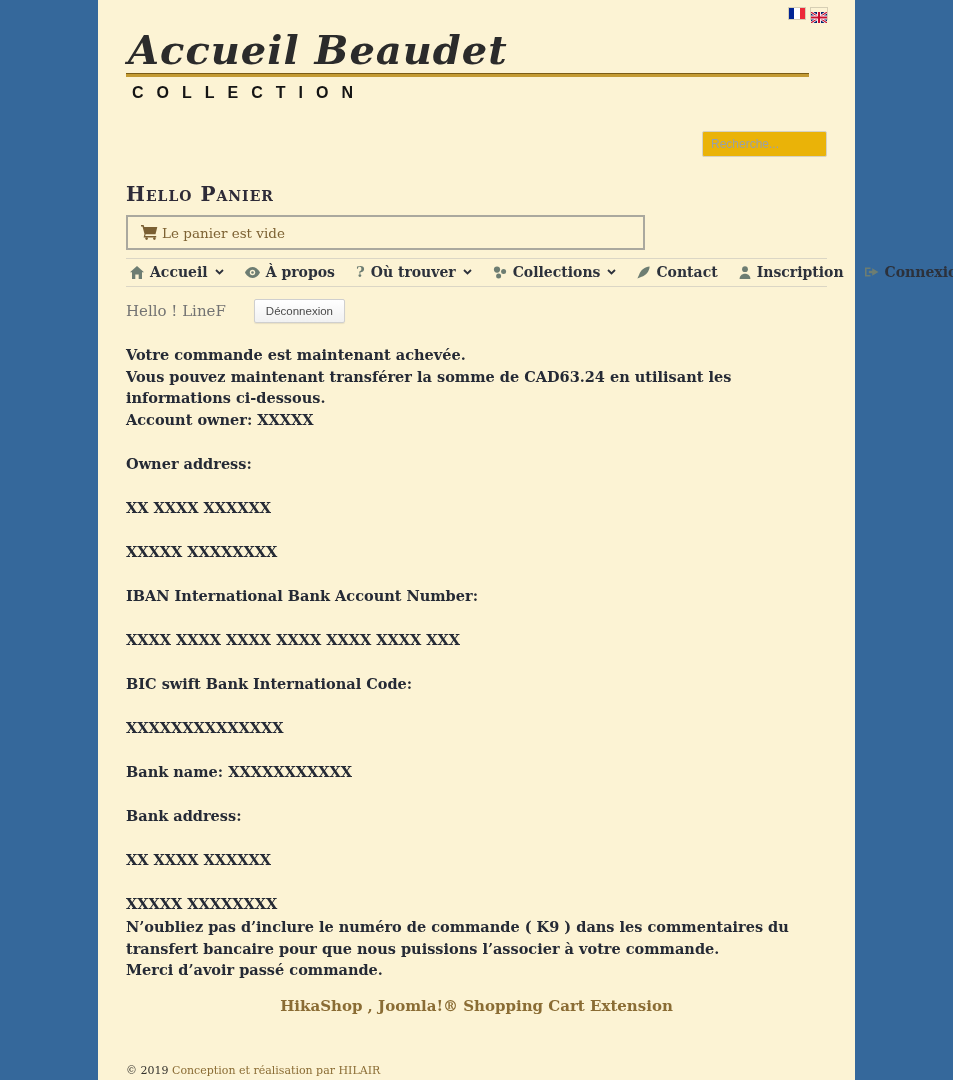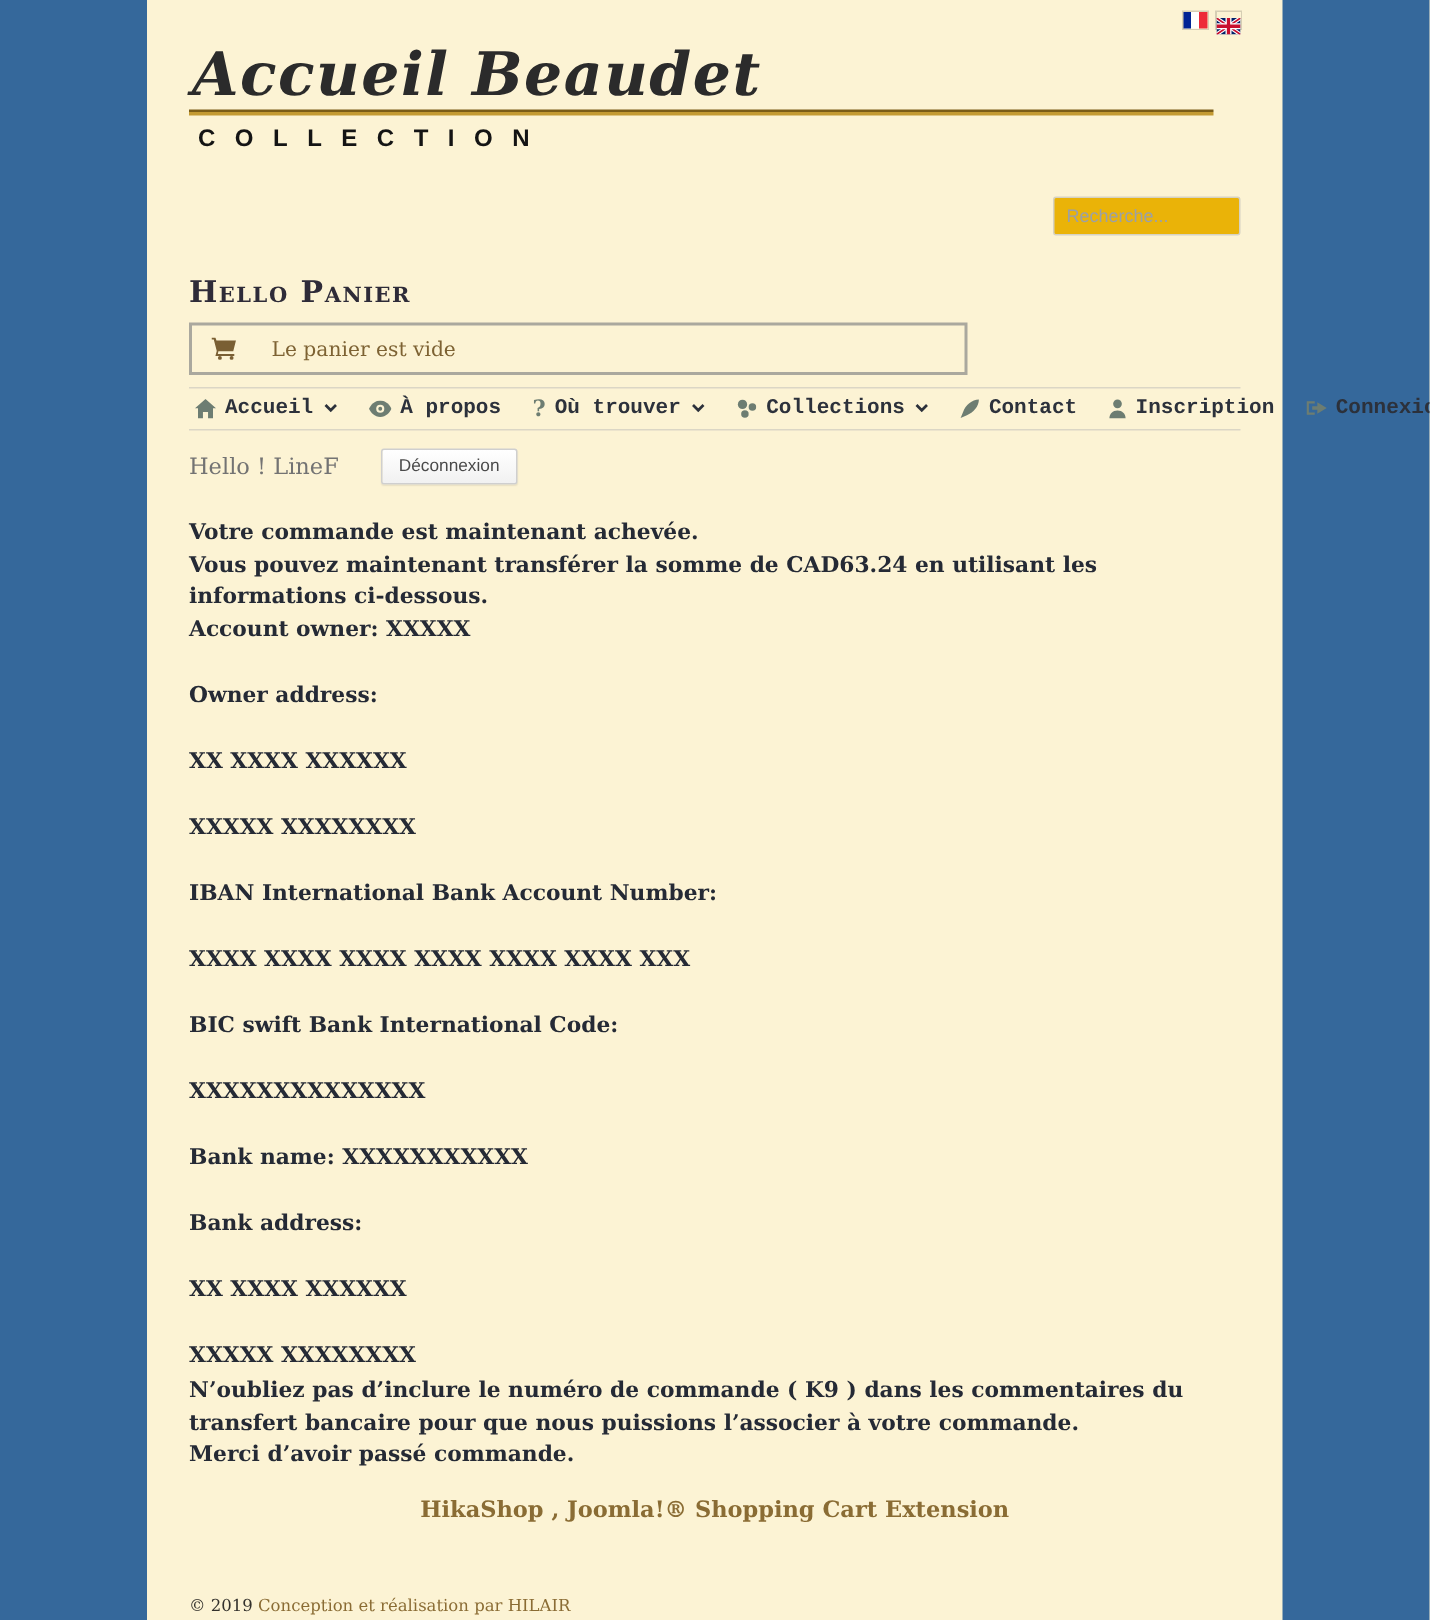--- a/index.html
+++ b/index.html
@@ -77,41 +77,40 @@
     color: #2e2b38;
   }
   .cart-box {
     margin-top: 9px;
     width: 519px;
     height: 35px;
     border: 2px solid #aaa89e;
     display: flex;
     align-items: center;
     padding-left: 13px;
-    gap: 23px;
+    gap: 4px;
   }
   .cart-box .cart-text { font-size: 13.5px; color: #7d6233; }
   
   .main-nav {
     margin-top: 8px;
     border-top: 1px solid #dbd6c5;
     border-bottom: 1px solid #dbd6c5;
     padding: 5px 0 6px 4px;
     display: flex;
     align-items: center;
     gap: 21px;
     list-style: none;
   }
   .main-nav li { display: flex; align-items: center; gap: 6px; cursor: pointer; }
   .main-nav .nav-label {
     font-size: 14px;
     font-weight: bold;
     color: #2c313b;
     white-space: nowrap;
-    font-family: Liberation Mono, monospace;
   }
   .nav-ico { display: inline-flex; align-items: center; }
   .nav-ico svg { display: block; }
   .qmark {
     font-size: 15px; font-weight: bold; color: #6d7d72;
     font-family: "DejaVu Serif", serif; line-height: 13px;
   }
   .chev { margin-left: 1px; display: inline-flex; }
   
   .session-row { margin-top: 12px; display: flex; align-items: center; gap: 28px; }

